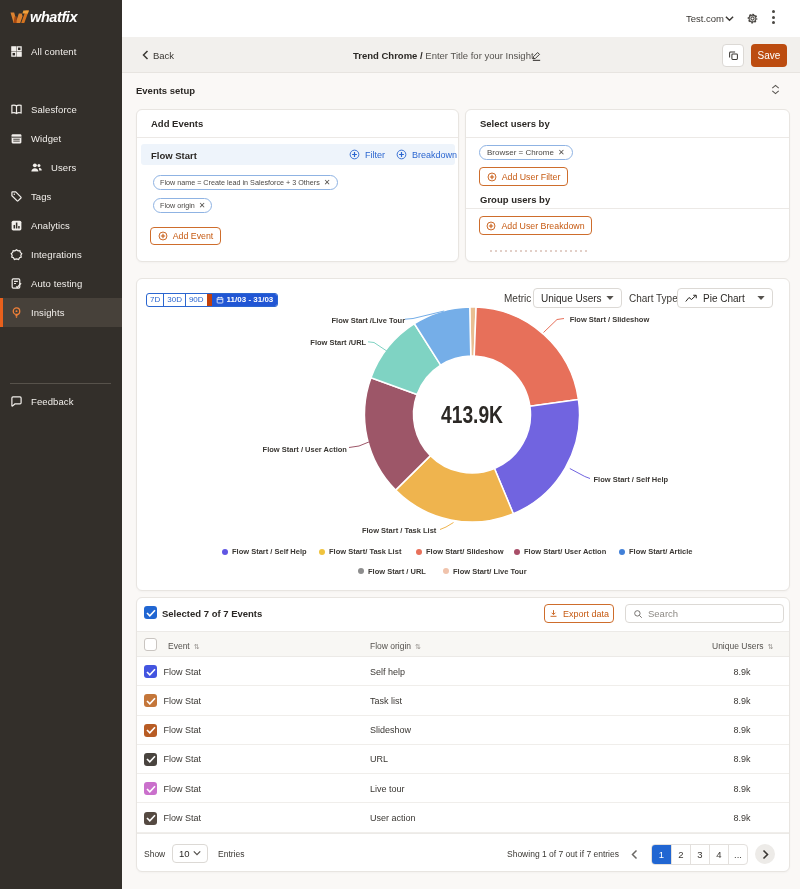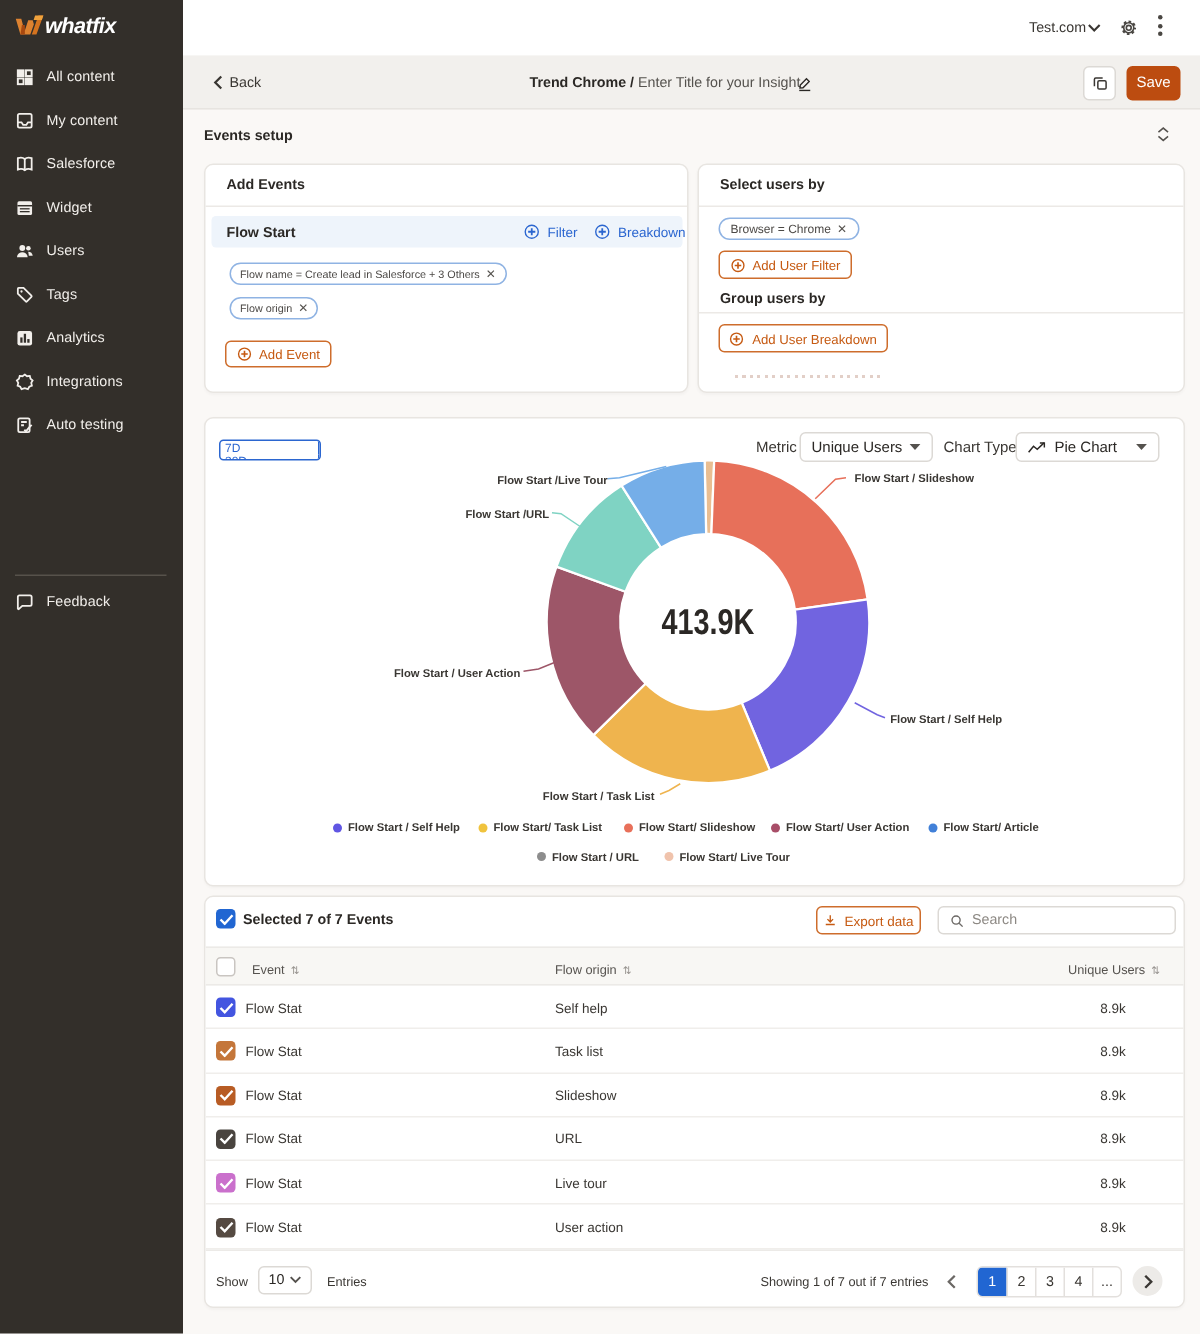--- a/index.html
+++ b/index.html
@@ -53,44 +53,37 @@
   </svg>
   <div class="nav-item" style="top:37px;">
       <svg viewBox="0 0 24 24" fill="none" stroke="#F2EFEB" stroke-width="2.4">
         <rect x="3.5" y="3.5" width="7" height="7" fill="#F2EFEB"></rect>
         <rect x="13.5" y="3.5" width="7" height="7"></rect>
         <rect x="3.5" y="13.5" width="7" height="7"></rect>
         <rect x="13.5" y="13.5" width="7" height="7" fill="#F2EFEB"></rect>
       </svg>
       <span>All content</span>
     </div>
-  <div class="nav-item" style="top:66px;">
-      <svg viewBox="0 0 24 24" fill="none" stroke="#F2EFEB" stroke-width="2.2">
-        <rect x="3.5" y="3.5" width="17" height="17" rx="2"></rect>
-        <path d="M3.5 14 H8 L10 17 H14 L16 14 H20.5"></path>
-      </svg>
-      <span>My content</span>
-    </div>
   <div class="nav-item" style="top:95px;">
       <svg viewBox="0 0 24 24" fill="none" stroke="#F2EFEB" stroke-width="2.2">
         <path d="M12 5.5 C10 3.8 6.5 3.5 3.5 4.5 V18.5 C6.5 17.5 10 17.8 12 19.3 C14 17.8 17.5 17.5 20.5 18.5 V4.5 C17.5 3.5 14 3.8 12 5.5 Z"></path>
         <path d="M12 5.5 V19.3"></path>
       </svg>
       <span>Salesforce</span>
     </div>
   <div class="nav-item" style="top:124px;">
       <svg viewBox="0 0 24 24" fill="#F2EFEB">
         <rect x="3" y="4" width="18" height="17" rx="2"></rect>
         <rect x="3" y="8.6" width="18" height="1.8" fill="#332F2A"></rect>
         <rect x="6" y="12.5" width="12" height="1.6" fill="#332F2A"></rect>
         <rect x="6" y="16" width="12" height="1.6" fill="#332F2A"></rect>
       </svg>
       <span>Widget</span>
     </div>
-  <div class="nav-item" style="top:153px;">
+  <div class="nav-item" style="top:153px;margin-left:20px;">
       <svg viewBox="0 0 24 24" fill="#F2EFEB">
         <circle cx="9" cy="8" r="3.6"></circle>
         <path d="M2.5 19.5 C2.5 15.6 5.4 13.3 9 13.3 C12.6 13.3 15.5 15.6 15.5 19.5 Z"></path>
         <circle cx="16.5" cy="8.4" r="2.8"></circle>
         <path d="M16.3 12.6 C19.3 12.6 21.7 14.6 21.7 17.6 L17 17.6"></path>
       </svg>
       <span>Users</span>
     </div>
   <div class="nav-item" style="top:182px;">
       <svg viewBox="0 0 24 24" fill="none" stroke="#F2EFEB" stroke-width="2.2">
@@ -114,20 +107,28 @@
       </svg>
       <span>Integrations</span>
     </div>
   <div class="nav-item" style="top:269px;">
       <svg viewBox="0 0 24 24" fill="none" stroke="#F2EFEB" stroke-width="2.2">
         <rect x="4" y="3.5" width="14" height="17" rx="2"></rect>
         <path d="M7.5 8 H14.5 M7.5 12 H11"></path>
         <path d="M11.5 17.5 L13.5 19.5 L17.5 14.5 L20.5 11.5" stroke-width="2.4"></path>
       </svg>
       <span>Auto testing</span>
+    </div>
+  <div class="nav-item nav-sel" style="top:298px;">
+      <svg viewBox="0 0 24 24" fill="none" stroke="#F08038" stroke-width="2.4">
+        <circle cx="12" cy="9.5" r="6"></circle>
+        <circle cx="12" cy="9.5" r="1.8" fill="#F08038" stroke="none"></circle>
+        <path d="M10 17.5 H14 M10.8 20.5 H13.2"></path>
+      </svg>
+      <span>Insights</span>
     </div>
   <div class="nav-div" style="top:383px;"></div>
   <div class="nav-item" style="top:387px;">
       <svg viewBox="0 0 24 24" fill="none" stroke="#F2EFEB" stroke-width="2.2">
         <path d="M3.5 5.5 C3.5 4.4 4.4 3.5 5.5 3.5 H18.5 C19.6 3.5 20.5 4.4 20.5 5.5 V14.5 C20.5 15.6 19.6 16.5 18.5 16.5 H9 L4.5 20.5 L3.5 20 Z"></path>
       </svg>
       <span>Feedback</span>
     </div>
 </div>
 <div id="main">
@@ -204,21 +205,21 @@
     <div style="position:absolute; left:0; top:97.5px; width:100%; height:1px; background:#ECE9E6;"></div>
     <div class="obtn" style="left:13px; top:106px; width:113px; height:19px;"><svg width="10" height="10" viewBox="0 0 24 24" fill="none" stroke="#C65A12" stroke-width="2.2">
           <circle cx="12" cy="12" r="9.5"></circle>
           <path d="M12 6.8 V17.2 M6.8 12 H17.2" stroke-width="2.6"></path>
         </svg>Add User Breakdown</div>
     <div class="abs" style="left:24px; top:140px; width:97px; height:2px; opacity:.55; background-image:repeating-linear-gradient(90deg, #CBA89A 0, #CBA89A 2px, transparent 2px, transparent 5px);"></div>
   </div>
 
   <div id="chartcard" class="card" style="left:14px; top:278px; width:654px; height:313px;">
 
-    <div class="abs" style="left:9px; top:14px; height:13.5px; display:flex; border:1px solid #2B66D0; border-radius:3px; overflow:hidden; font-size:8px; color:#2B66D0; background:#fff;flex-direction:column;">
+    <div class="abs" style="left:9px; top:14px; height:13.5px; display:flex; border:1px solid #2B66D0; border-radius:3px; overflow:hidden; font-size:8px; color:#2B66D0; background:#fff;">
       <div style="padding:0 3px; display:flex; align-items:center; border-right:1px solid #2B66D0;">7D</div>
       <div style="padding:0 3px; display:flex; align-items:center; border-right:1px solid #2B66D0;">30D</div>
       <div style="padding:0 3px; display:flex; align-items:center; border-right:5px solid #c2410c;">90D</div>
       <div style="padding:0 4px; display:flex; align-items:center; gap:3px; background:#2156D4; color:#fff; font-weight:600;"><svg width="8" height="8" viewBox="0 0 24 24" fill="none" stroke="#fff" stroke-width="2.4">
             <rect x="3.5" y="5" width="17" height="16" rx="2"></rect>
             <path d="M3.5 10 H20.5 M8 2.5 V7 M16 2.5 V7"></path>
           </svg>11/03 - 31/03</div>
     </div>
 
     <div class="abs" style="left:367px; top:14px; font-size:10px; color:#3A3733;">Metric</div>

